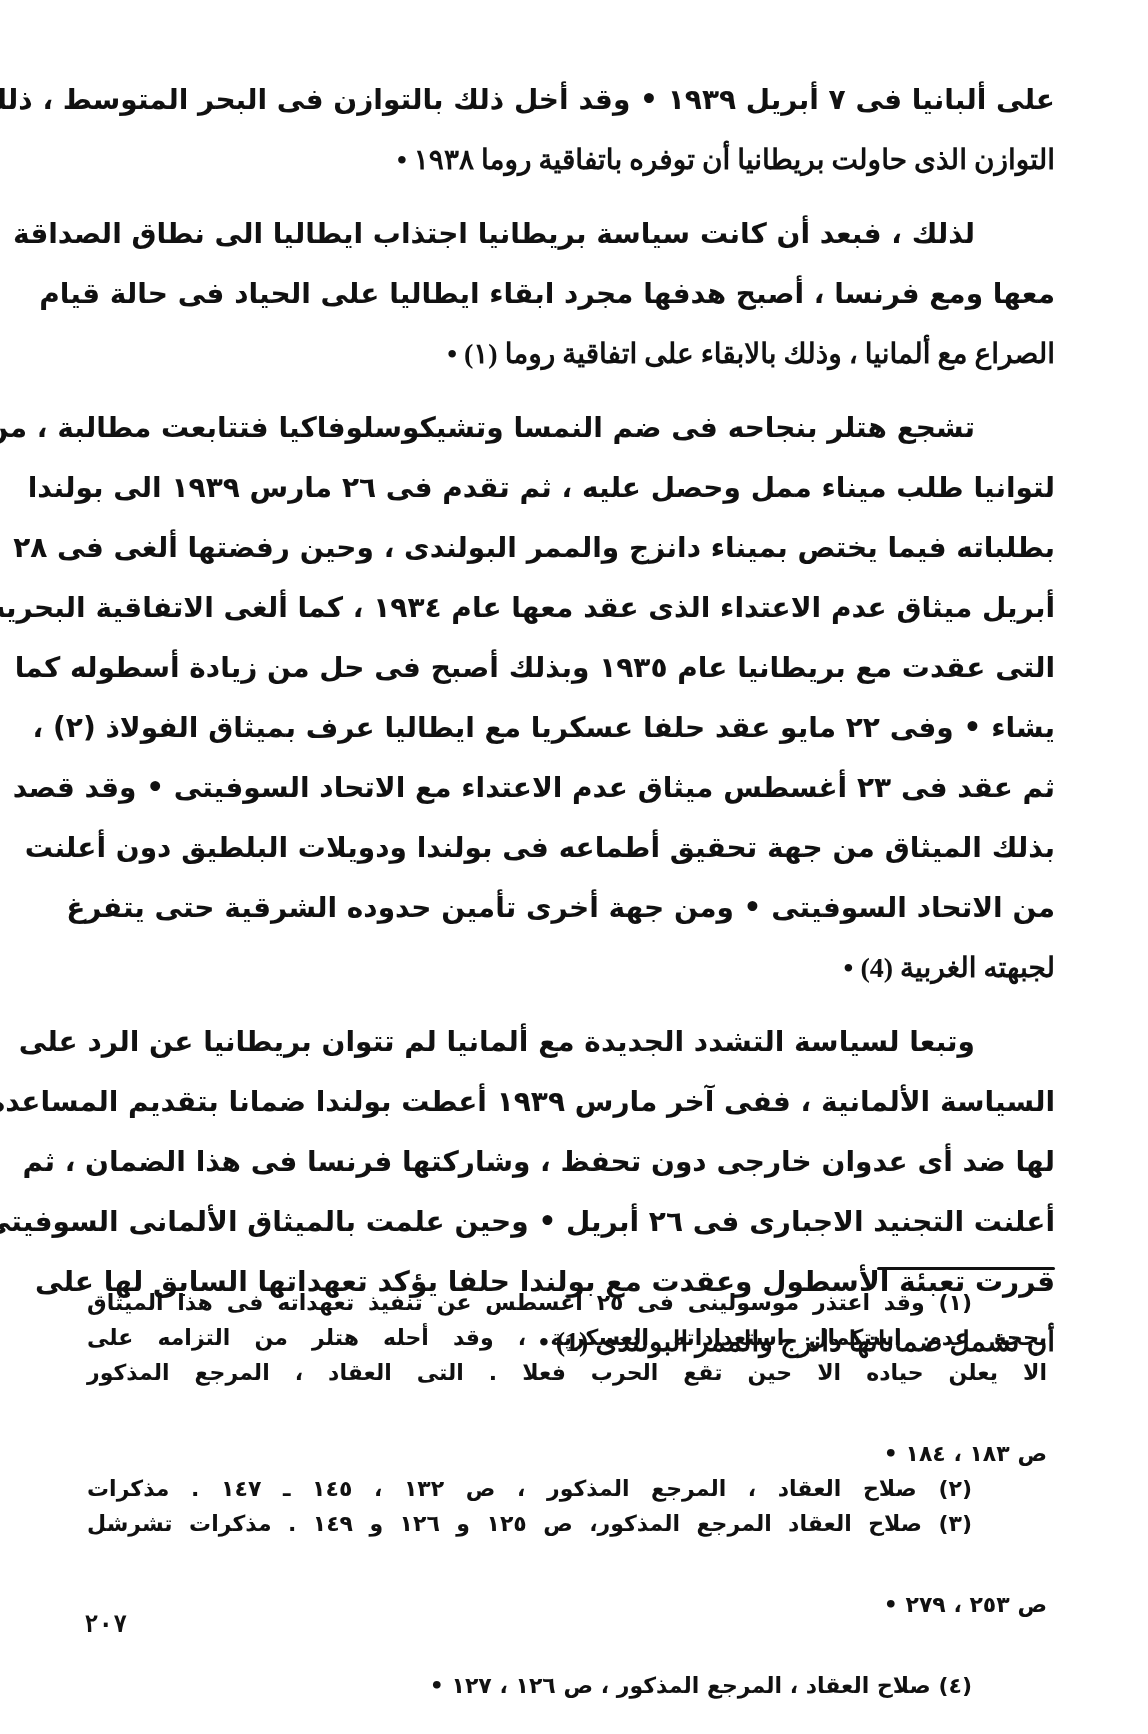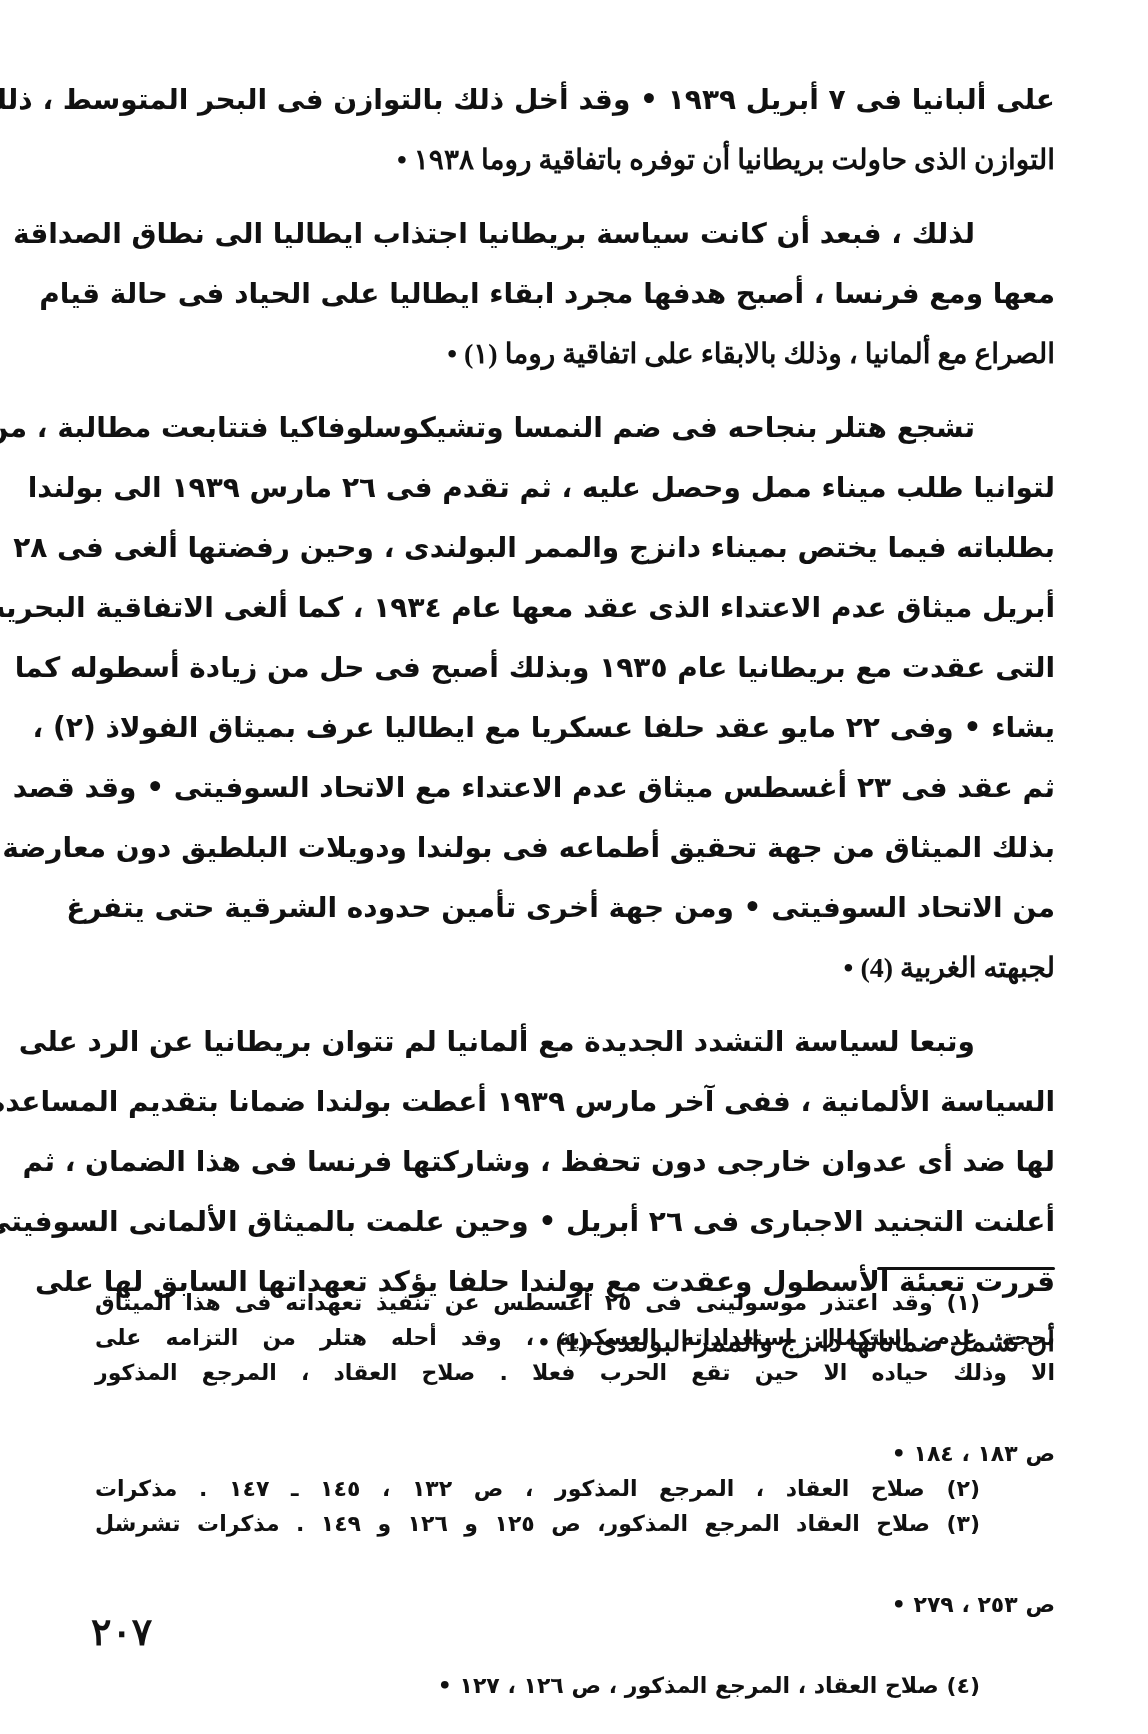--- a/index.html
+++ b/index.html
@@ -53,47 +53,47 @@
       top: 1197px;
       right: 0;
       width: 178px;
       height: 3px;
       background: #111111;
       border-radius: 2px;
     }
     .footnotes {
       position: absolute;
       top: 1215px;
-      right: 0;
+      right: 8px;
       width: 960px;
       font-size: 22px;
       font-weight: bold;
       line-height: 35px;
     }
     .fn .line {
       display: block;
       white-space: nowrap;
       text-align: justify;
       text-align-last: justify;
     }
     .fn .line.indent {
       padding-right: 75px;
     }
     .fn .line.last {
       text-align-last: right;
       margin-top: 46px;
     }
     .page-number {
       position: absolute;
-      left: 91px;
+      left: 84px;
       top: 1610px;
-      font-size: 38px;
+      font-size: 24px;
       font-weight: bold;
       direction: rtl;
-      font-family: Liberation Sans, sans-serif;
+      font-family: Liberation Mono, monospace;
     }
   </style>
 </head>
 <body>
 
 <div class="page">
   <div class="body-text">
 
     <p class="para">
       <span class="line">على ألبانيا فى ٧ أبريل ١٩٣٩ • وقد أخل ذلك بالتوازن فى البحر المتوسط ، ذلك</span>
@@ -107,21 +107,21 @@
     </p>
 
     <p class="para">
       <span class="line indent">تشجع هتلر بنجاحه فى ضم النمسا وتشيكوسلوفاكيا فتتابعت مطالبة ، من</span>
       <span class="line">لتوانيا طلب ميناء ممل وحصل عليه ، ثم تقدم فى ٢٦ مارس ١٩٣٩ الى بولندا</span>
       <span class="line">بطلباته فيما يختص بميناء دانزج والممر البولندى ، وحين رفضتها ألغى فى ٢٨</span>
       <span class="line">أبريل ميثاق عدم الاعتداء الذى عقد معها عام ١٩٣٤ ، كما ألغى الاتفاقية البحرية</span>
       <span class="line">التى عقدت مع بريطانيا عام ١٩٣٥ وبذلك أصبح فى حل من زيادة أسطوله كما</span>
       <span class="line">يشاء • وفى ٢٢ مايو عقد حلفا عسكريا مع ايطاليا عرف بميثاق الفولاذ (٢) ،</span>
       <span class="line">ثم عقد فى ٢٣ أغسطس ميثاق عدم الاعتداء مع الاتحاد السوفيتى • وقد قصد</span>
-      <span class="line">بذلك الميثاق من جهة تحقيق أطماعه فى بولندا ودويلات البلطيق دون معارضة</span>
+      <span class="line">بذلك الميثاق من جهة تحقيق أطماعه فى بولندا ودويلات البلطيق دون أعلنت</span>
       <span class="line">من الاتحاد السوفيتى • ومن جهة أخرى تأمين حدوده الشرقية حتى يتفرغ</span>
       <span class="line last">لجبهته الغربية (4) •</span>
     </p>
 
     <p class="para">
       <span class="line indent">وتبعا لسياسة التشدد الجديدة مع ألمانيا لم تتوان بريطانيا عن الرد على</span>
       <span class="line">السياسة الألمانية ، ففى آخر مارس ١٩٣٩ أعطت بولندا ضمانا بتقديم المساعدة</span>
       <span class="line">لها ضد أى عدوان خارجى دون تحفظ ، وشاركتها فرنسا فى هذا الضمان ، ثم</span>
       <span class="line">أعلنت التجنيد الاجبارى فى ٢٦ أبريل • وحين علمت بالميثاق الألمانى السوفيتى</span>
       <span class="line">قررت تعبئة الأسطول وعقدت مع بولندا حلفا يؤكد تعهداتها السابق لها على</span>
@@ -129,21 +129,21 @@
     </p>
 
   </div>
 
   <div class="separator"></div>
 
   <div class="footnotes">
     <div class="fn">
       <span class="line indent">(١) وقد اعتذر موسولينى فى ٢٥ أغسطس عن تنفيذ تعهداته فى هذا الميثاق</span>
       <span class="line">بحجة عدم استكمال استعداداته العسكرية ، وقد أحله هتلر من التزامه على</span>
-      <span class="line">الا وذلك حياده الا حين تقع الحرب فعلا . صلاح العقاد ، المرجع المذكور</span>
+      <span class="line">الا يعلن حياده الا حين تقع الحرب فعلا . التى العقاد ، المرجع المذكور</span>
       <span class="line last">ص ١٨٣ ، ١٨٤ •</span>
     </div>
     <div class="fn">
       <span class="line indent">(٢) صلاح العقاد ، المرجع المذكور ، ص ١٣٢ ، ١٤٥ ـ ١٤٧ . مذكرات</span>
     </div>
     <div class="fn">
       <span class="line indent">(٣) صلاح العقاد المرجع المذكور، ص ١٢٥ و ١٢٦ و ١٤٩ . مذكرات تشرشل</span>
       <span class="line last">ص ٢٥٣ ، ٢٧٩ •</span>
     </div>
     <div class="fn">

